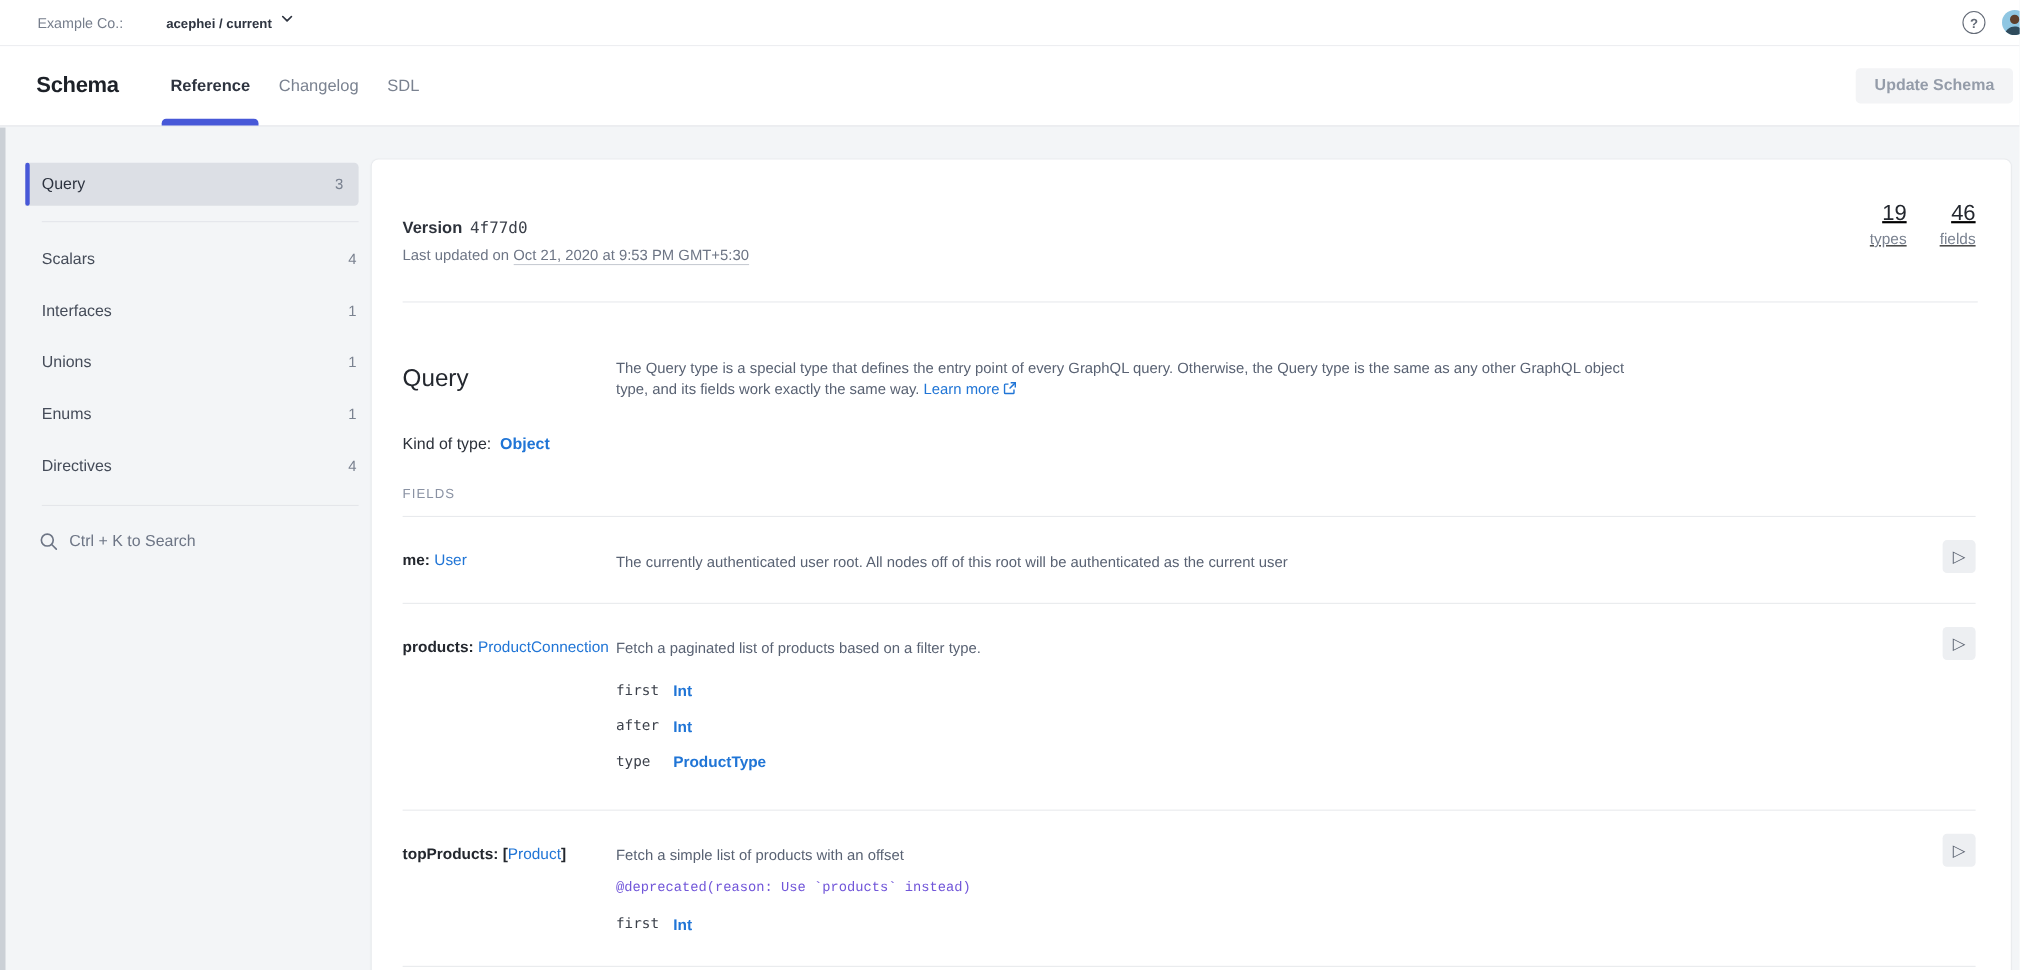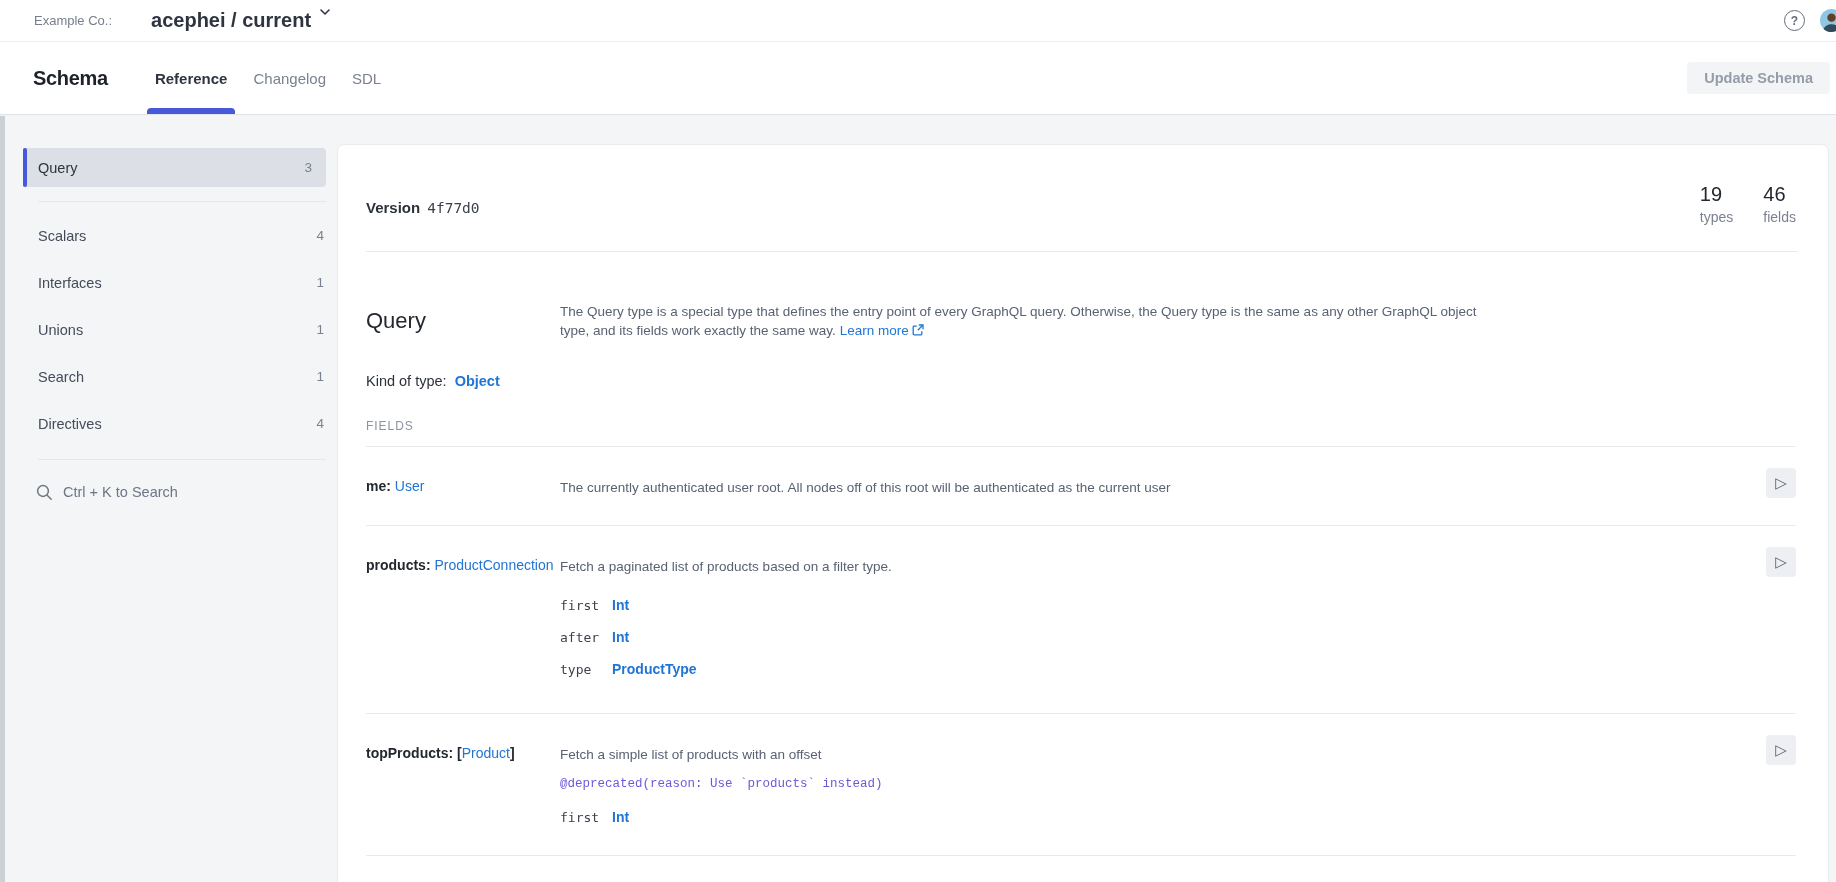--- a/index.html
+++ b/index.html
@@ -2,21 +2,21 @@
 <html><head>
 <meta charset="utf-8">
 <style>
   * { box-sizing: border-box; margin: 0; padding: 0; }
   html,body { width:1836px; height:882px; overflow:hidden; }
   body { background:#f3f5f7; font-family:"Liberation Sans", sans-serif; position:relative; }
 
   
   .topbar { height:42px; background:#fff; border-bottom:1px solid #ebedf0; display:flex; align-items:center; padding-left:34px; position:relative; }
   .org-label { font-size:13px; color:#767e8c; }
-  .graph-select { margin-left:39px; display:flex; align-items:flex-start; gap:9px; font-size:20px; font-weight:700; color:#2e3440; cursor:pointer; }
+  .graph-select { margin-left:39px; display:flex; align-items:flex-start; gap:9px; font-size:12px; font-weight:700; color:#2e3440; cursor:pointer; }
   .topbar-right { position:absolute; right:0; top:0; height:100%; display:flex; align-items:center; }
   .help-btn { width:21px; height:21px; border:1.5px solid #646b77; border-radius:50%; color:#646b77; font-size:12px; font-weight:700; display:flex; align-items:center; justify-content:center; margin-right:15px; background:#fff; cursor:pointer; }
   .avatar { width:23px; height:23px; border-radius:50%; overflow:hidden; margin-right:-7px; cursor:pointer; flex:none; }
 
   
   .header { height:73px; background:#fff; border-bottom:1px solid #dfe2e7; display:flex; align-items:center; padding-left:33px; position:relative; }
   .page-title { font-size:20px; font-weight:700; color:#1d2128; letter-spacing:-0.3px; }
   .tabs { display:flex; height:100%; margin-left:34px; }
   .tab { display:flex; align-items:center; padding:0 13px; font-size:15px; color:#7a8290; position:relative; cursor:pointer; }
   .tab.active { color:#2e3440; font-weight:700; }
@@ -41,21 +41,21 @@
   
   .card { position:absolute; left:338px; top:145px; width:1490px; height:760px; background:#fff; border-radius:6px; box-shadow:0 0 0 1px #e9ebee, 0 1px 3px rgba(0,0,0,0.04); }
   .card-head { position:relative; padding:36px 30px 0 28px; }
   .graph-title { font-size:21.5px; line-height:26px; font-weight:700; color:#23272e; }
   .version-line { margin-top:18px; font-size:15px; height:19px; }
   .version-label { font-weight:700; color:#2c313a; }
   .version-value { font-family:"DejaVu Sans Mono", monospace; font-size:14.5px; color:#3c414b; margin-left:7px; }
   .updated-line { margin-top:6px; font-size:13.5px; height:17px; color:#6d7585; }
   .updated-date { border-bottom:1px solid #c8ccd3; padding-bottom:1px; }
   .stats { position:absolute; right:32px; top:38px; display:flex; gap:30px; }
-  .stat { text-align:left; }
+  .stat { text-align:right;text-decoration:underline; }
   .stat-value { font-size:20px; color:#23272e; }
   .stat-label { font-size:14px; color:#7a8290; margin-top:3px; }
   .hr { border:none; border-top:1px solid #e8eaed; }
   .head-hr { margin-top:33px; }
 
   .type-section { padding:0 32px 0 28px; }
   .type-head { display:flex; margin-top:50px; }
   .name-col { width:194px; flex:none; white-space:nowrap; }
   .type-title { font-size:22px; font-weight:400; color:#23272e; margin-top:6px; }
   .type-desc { flex:1; max-width:940px; font-size:13.5px; line-height:19px; color:#596273; }
@@ -137,21 +137,21 @@
     </div>
     <div class="side-item">
       <span class="side-label">Interfaces</span>
       <span class="side-count">1</span>
     </div>
     <div class="side-item">
       <span class="side-label">Unions</span>
       <span class="side-count">1</span>
     </div>
     <div class="side-item">
-      <span class="side-label">Search</span>
+      <span class="side-label">Enums</span>
       <span class="side-count">1</span>
     </div>
     <div class="side-item">
       <span class="side-label">Directives</span>
       <span class="side-count">4</span>
     </div>
   </div>
   <hr class="side-divider" style="margin-top:12px;">
   <div class="side-search">
     <span style="display:flex;">
@@ -163,20 +163,23 @@
     <span>Ctrl + K to Search</span>
   </div>
 </div>
 
 <div class="card">
 
   <div class="card-head">
     <div class="version-line">
       <span class="version-label">Version</span><span class="version-value">4f77d0</span>
     </div>
+    <div class="updated-line">
+      <span>Last updated on </span><span class="updated-date">Oct 21, 2020 at 9:53 PM GMT+5:30</span>
+    </div>
     <div class="stats">
       <div class="stat">
         <div class="stat-value">19</div>
         <div class="stat-label">types</div>
       </div>
       <div class="stat">
         <div class="stat-value">46</div>
         <div class="stat-label">fields</div>
       </div>
     </div>

